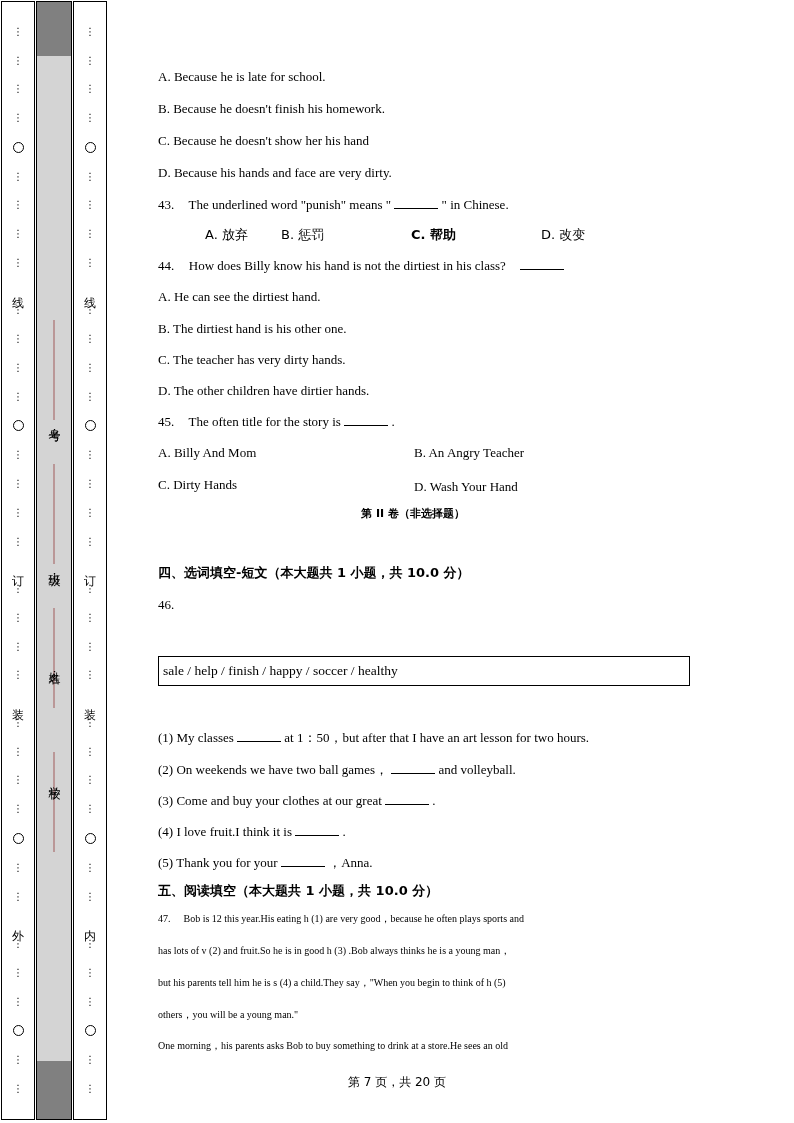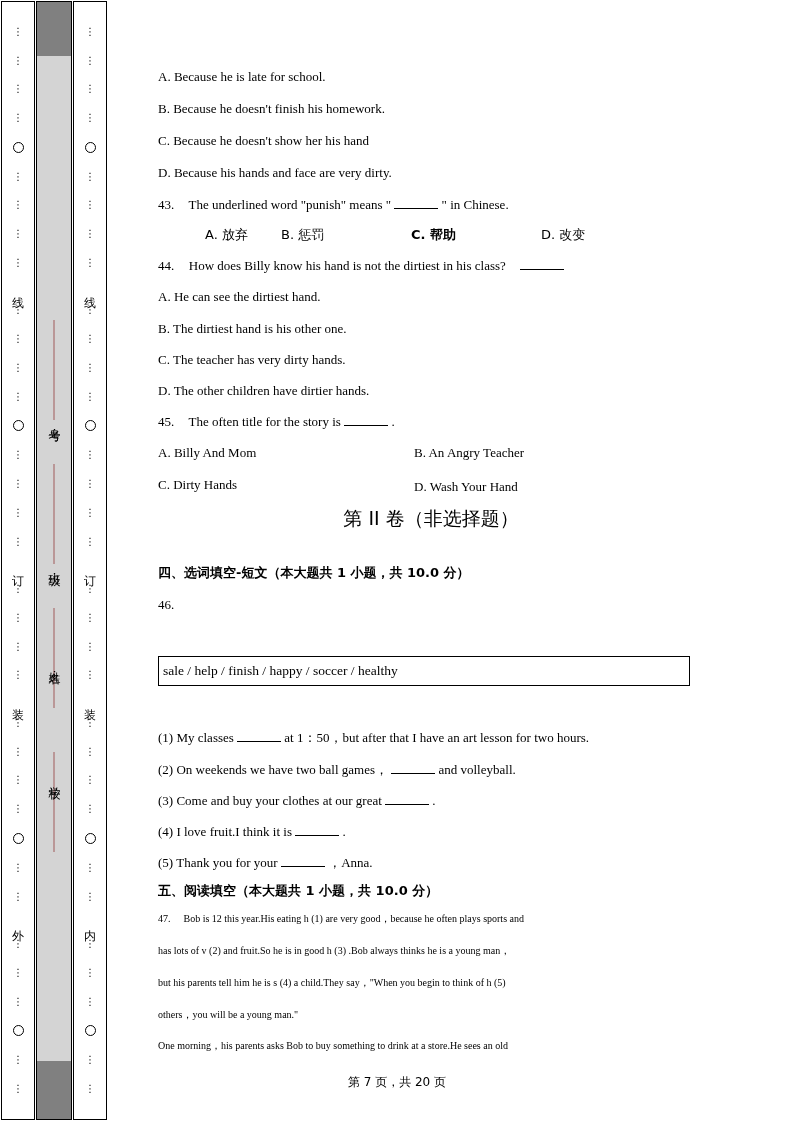--- a/index.html
+++ b/index.html
@@ -119,25 +119,25 @@
     display: inline-block;
     border-bottom: 1px solid #000;
     width: 44px;
     height: 11px;
     vertical-align: baseline;
   }
   .cn { font-family: "DejaVu Sans", sans-serif; font-size: 13px; }
 
   .center-head {
     position: absolute;
-    left: 18px; width: 510px;
+    left: 0; width: 510px;
     text-align: center;
-    font-size: 19px;
+    font-size: 11px;
     font-family: "DejaVu Sans", sans-serif;
-    font-weight: normal;
+    font-weight: bold;
     white-space: nowrap;
   }
 
   #word-bank {
     position: absolute;
     left: 0;
     width: 532px;
     height: 30px;
     border: 1px solid #000;
     box-sizing: border-box;

